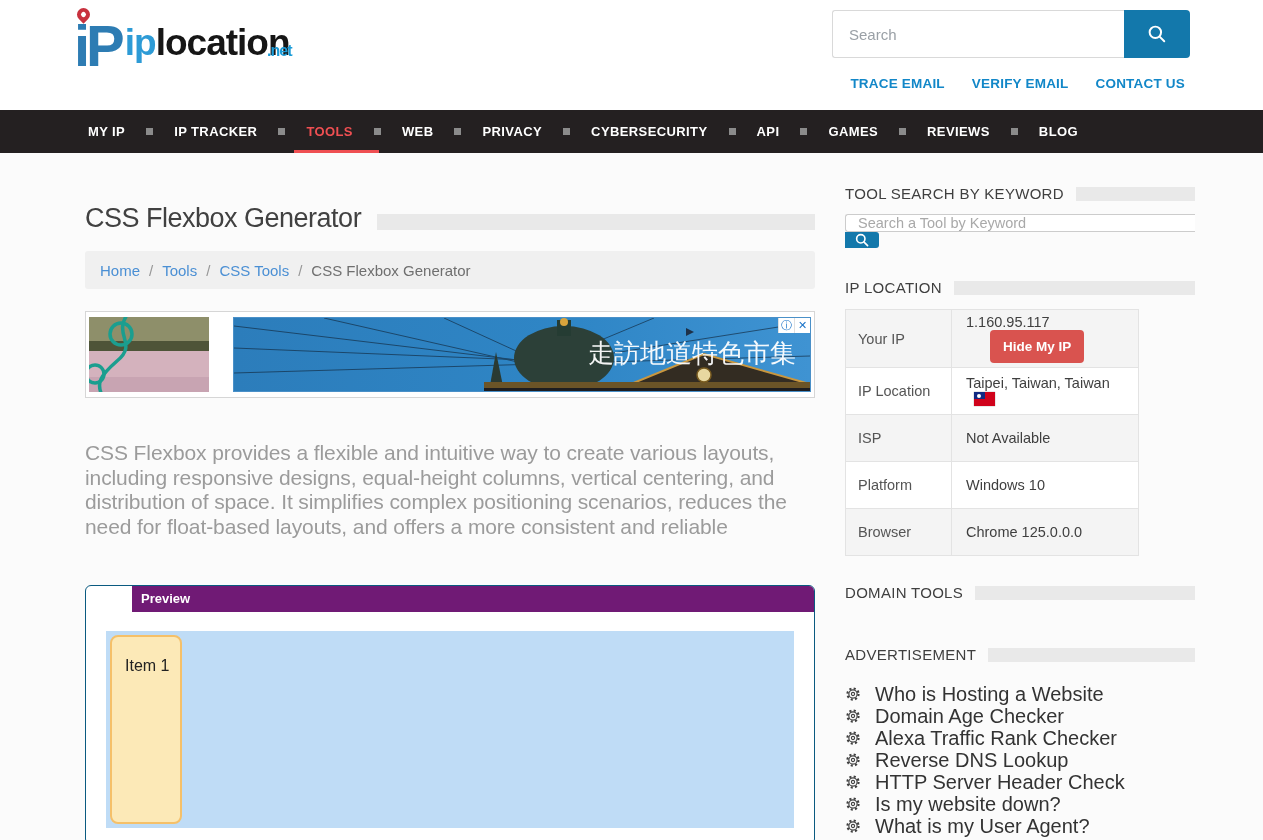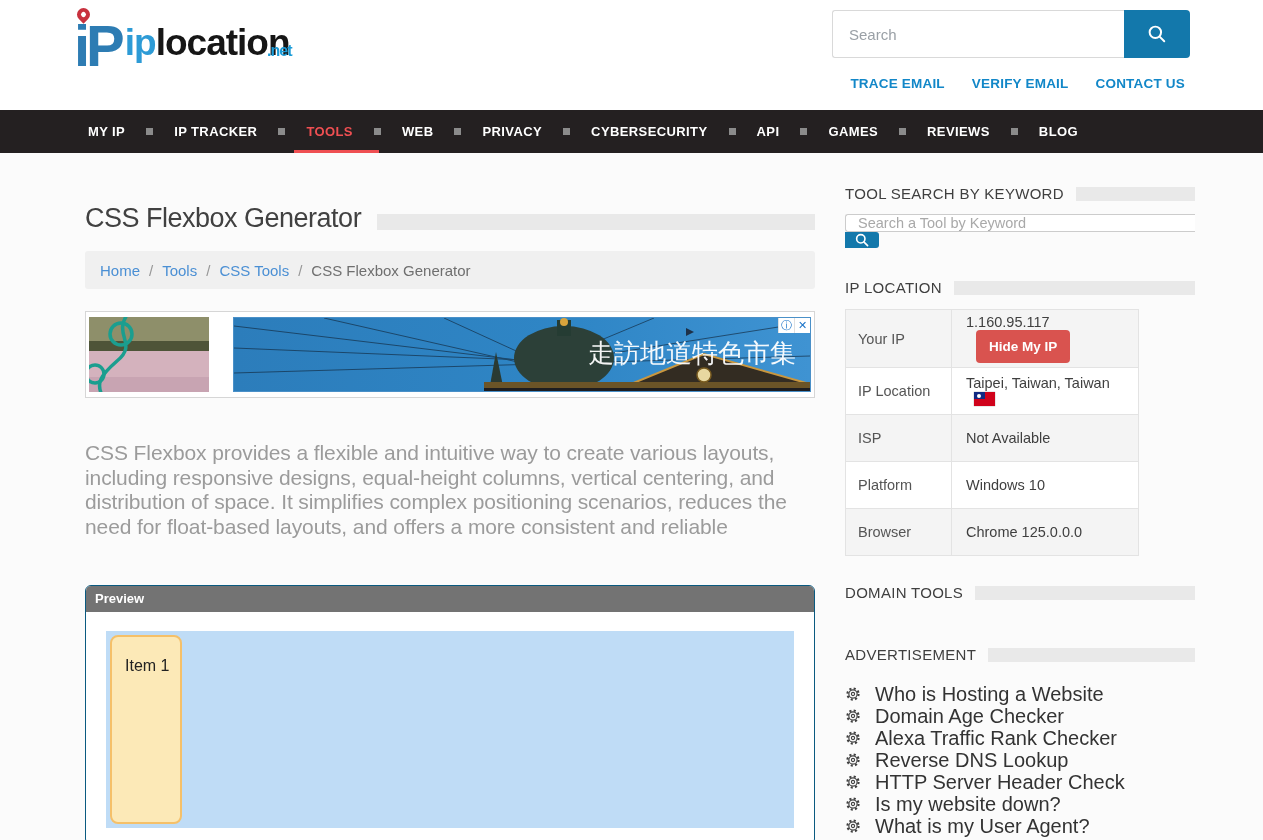--- a/index.html
+++ b/index.html
@@ -64,22 +64,22 @@
   .ad-right { position:absolute; right:3px; top:5px; width:578px; height:75px; border:1px solid #4a90c8; }
   .ad-badges { position:absolute; top:0; right:0; display:flex; z-index:2; }
   .ad-badge { width:16px; height:15px; background:#fff; color:#1a73c8; font-size:11px;
     line-height:15px; text-align:center; cursor:pointer; border-left:1px solid #e0e0e0; }
 
   .description { margin-top:43px; width:730px; font-size:21px; line-height:24.5px;
     color:#9b9b9b; letter-spacing:-.1px; max-height:100px; overflow:hidden; }
 
   .preview-panel { margin-top:44px; border:1px solid #0a5a80; border-radius:6px;
     background:#fff; overflow:hidden; }
-  .preview-header { background:#737373; color:#fff; font-size:13px; font-weight:bold;
-    padding:5px 9px 6px; }
+  .preview-header { background:#701a75; color:#fff; font-size:13px; font-weight:bold;
+    padding:5px 9px 6px;margin-left:46px; }
   .preview-body { padding:19px 20px 16px; }
   .flex-preview { background:#bfdcf6; height:197px; display:flex; align-items:stretch; }
   .flex-item { margin:4px; width:72px; background:#fce9b7; border:2px solid #f5c069;
     border-radius:8px; padding:20px 0 0 13px; font-size:16px; color:#222; }
 
   
   .side-heading { display:flex; align-items:center; }
   .side-heading .txt { font-size:15px; color:#3f3f3f; letter-spacing:.3px; white-space:nowrap; }
   .side-heading .bar { flex:1; height:14px; background:#e9e9e9; margin-left:12px; }
 
@@ -93,21 +93,21 @@
   .hd-ip { margin-top:31px; }
   .ip-table { margin-top:13px; width:294px; border-collapse:collapse; font-size:14.5px; }
   .ip-table td { border:1px solid #e3e3e3; }
   .ip-table tr:nth-child(odd) td { background:#f4f4f4; }
   .ip-table tr:nth-child(even) td { background:#fff; }
   .ip-table tr { height:47px; }
   .ip-table tr.tall { height:58px; }
   td.lbl { width:106px; padding-left:12px; color:#555; }
   td.val { padding-left:14px; color:#3f3f3f; }
   .hide-ip-btn { background:#d9534f; color:#fff; font-weight:bold; font-size:13.5px;
-    padding:9px 13px; border:none; border-radius:4px; margin-left:10px; cursor:pointer;
+    padding:9px 13px; border:none; border-radius:4px; margin-left:24px; cursor:pointer;
     font-family:inherit; vertical-align:middle; }
   .flag-tw { display:inline-block; position:relative; width:21px; height:14px; background:#d0021b;
     margin-left:8px; vertical-align:-2px; box-shadow:0 0 1px rgba(0,0,0,.5); }
   .flag-tw::before { content:""; position:absolute; left:0; top:0; width:10.5px; height:7px; background:#102a83; }
   .flag-tw::after { content:""; position:absolute; left:3.2px; top:1.6px; width:4px; height:4px;
     background:#fff; border-radius:50%; }
 
   .hd-adv { margin-top:45px; }
   .hd-dom { margin-top:28px; }
   .domain-list { margin-top:20px; list-style:none; }

